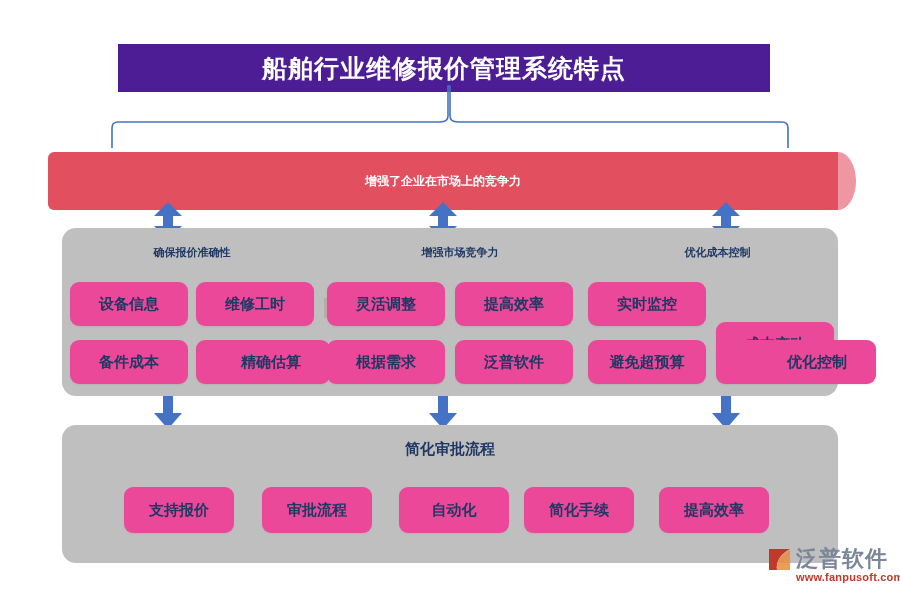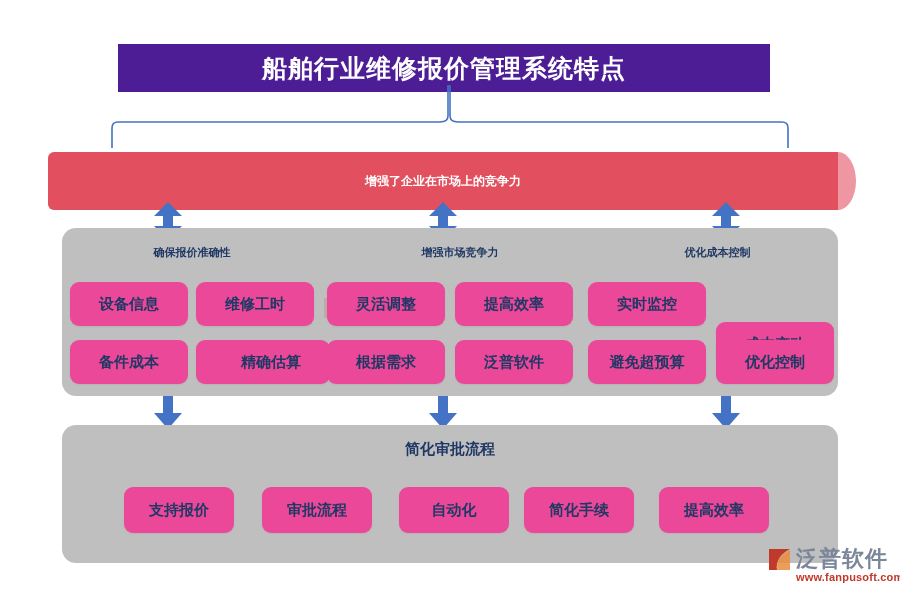--- a/index.html
+++ b/index.html
@@ -137,21 +137,21 @@
   <div class="chip chip-top" style="left:327px;top:282px;">灵活调整</div>
   <div class="chip chip-top" style="left:455px;top:282px;">提高效率</div>
   <div class="chip chip-top" style="left:588px;top:282px;">实时监控</div>
   <div class="chip chip-top" style="left:716px;top:282px;margin-top:40px;">成本变动</div>
 
   <div class="chip chip-top" style="left:70px;top:340px;">备件成本</div>
   <div class="chip chip-top" style="left:196px;top:340px;padding-left:16px;">精确估算</div>
   <div class="chip chip-top" style="left:327px;top:340px;">根据需求</div>
   <div class="chip chip-top" style="left:455px;top:340px;">泛普软件</div>
   <div class="chip chip-top" style="left:588px;top:340px;">避免超预算</div>
-  <div class="chip chip-top" style="left:716px;top:340px;">优化控制</div>
+  <div class="chip chip-top" style="left:716px;top:340px;padding-left:42px;">优化控制</div>
 
   <svg class="arrow" style="left:153px;top:396px;width:30px;height:34px;" viewBox="0 0 30 34">
     <path d="M10,0 L20,0 L20,17 L29,17 L15,33 L1,17 L10,17 Z" fill="#4472C4"></path>
   </svg>
   <svg class="arrow" style="left:428px;top:396px;width:30px;height:34px;" viewBox="0 0 30 34">
     <path d="M10,0 L20,0 L20,17 L29,17 L15,33 L1,17 L10,17 Z" fill="#4472C4"></path>
   </svg>
   <svg class="arrow" style="left:711px;top:396px;width:30px;height:34px;" viewBox="0 0 30 34">
     <path d="M10,0 L20,0 L20,17 L29,17 L15,33 L1,17 L10,17 Z" fill="#4472C4"></path>
   </svg>

